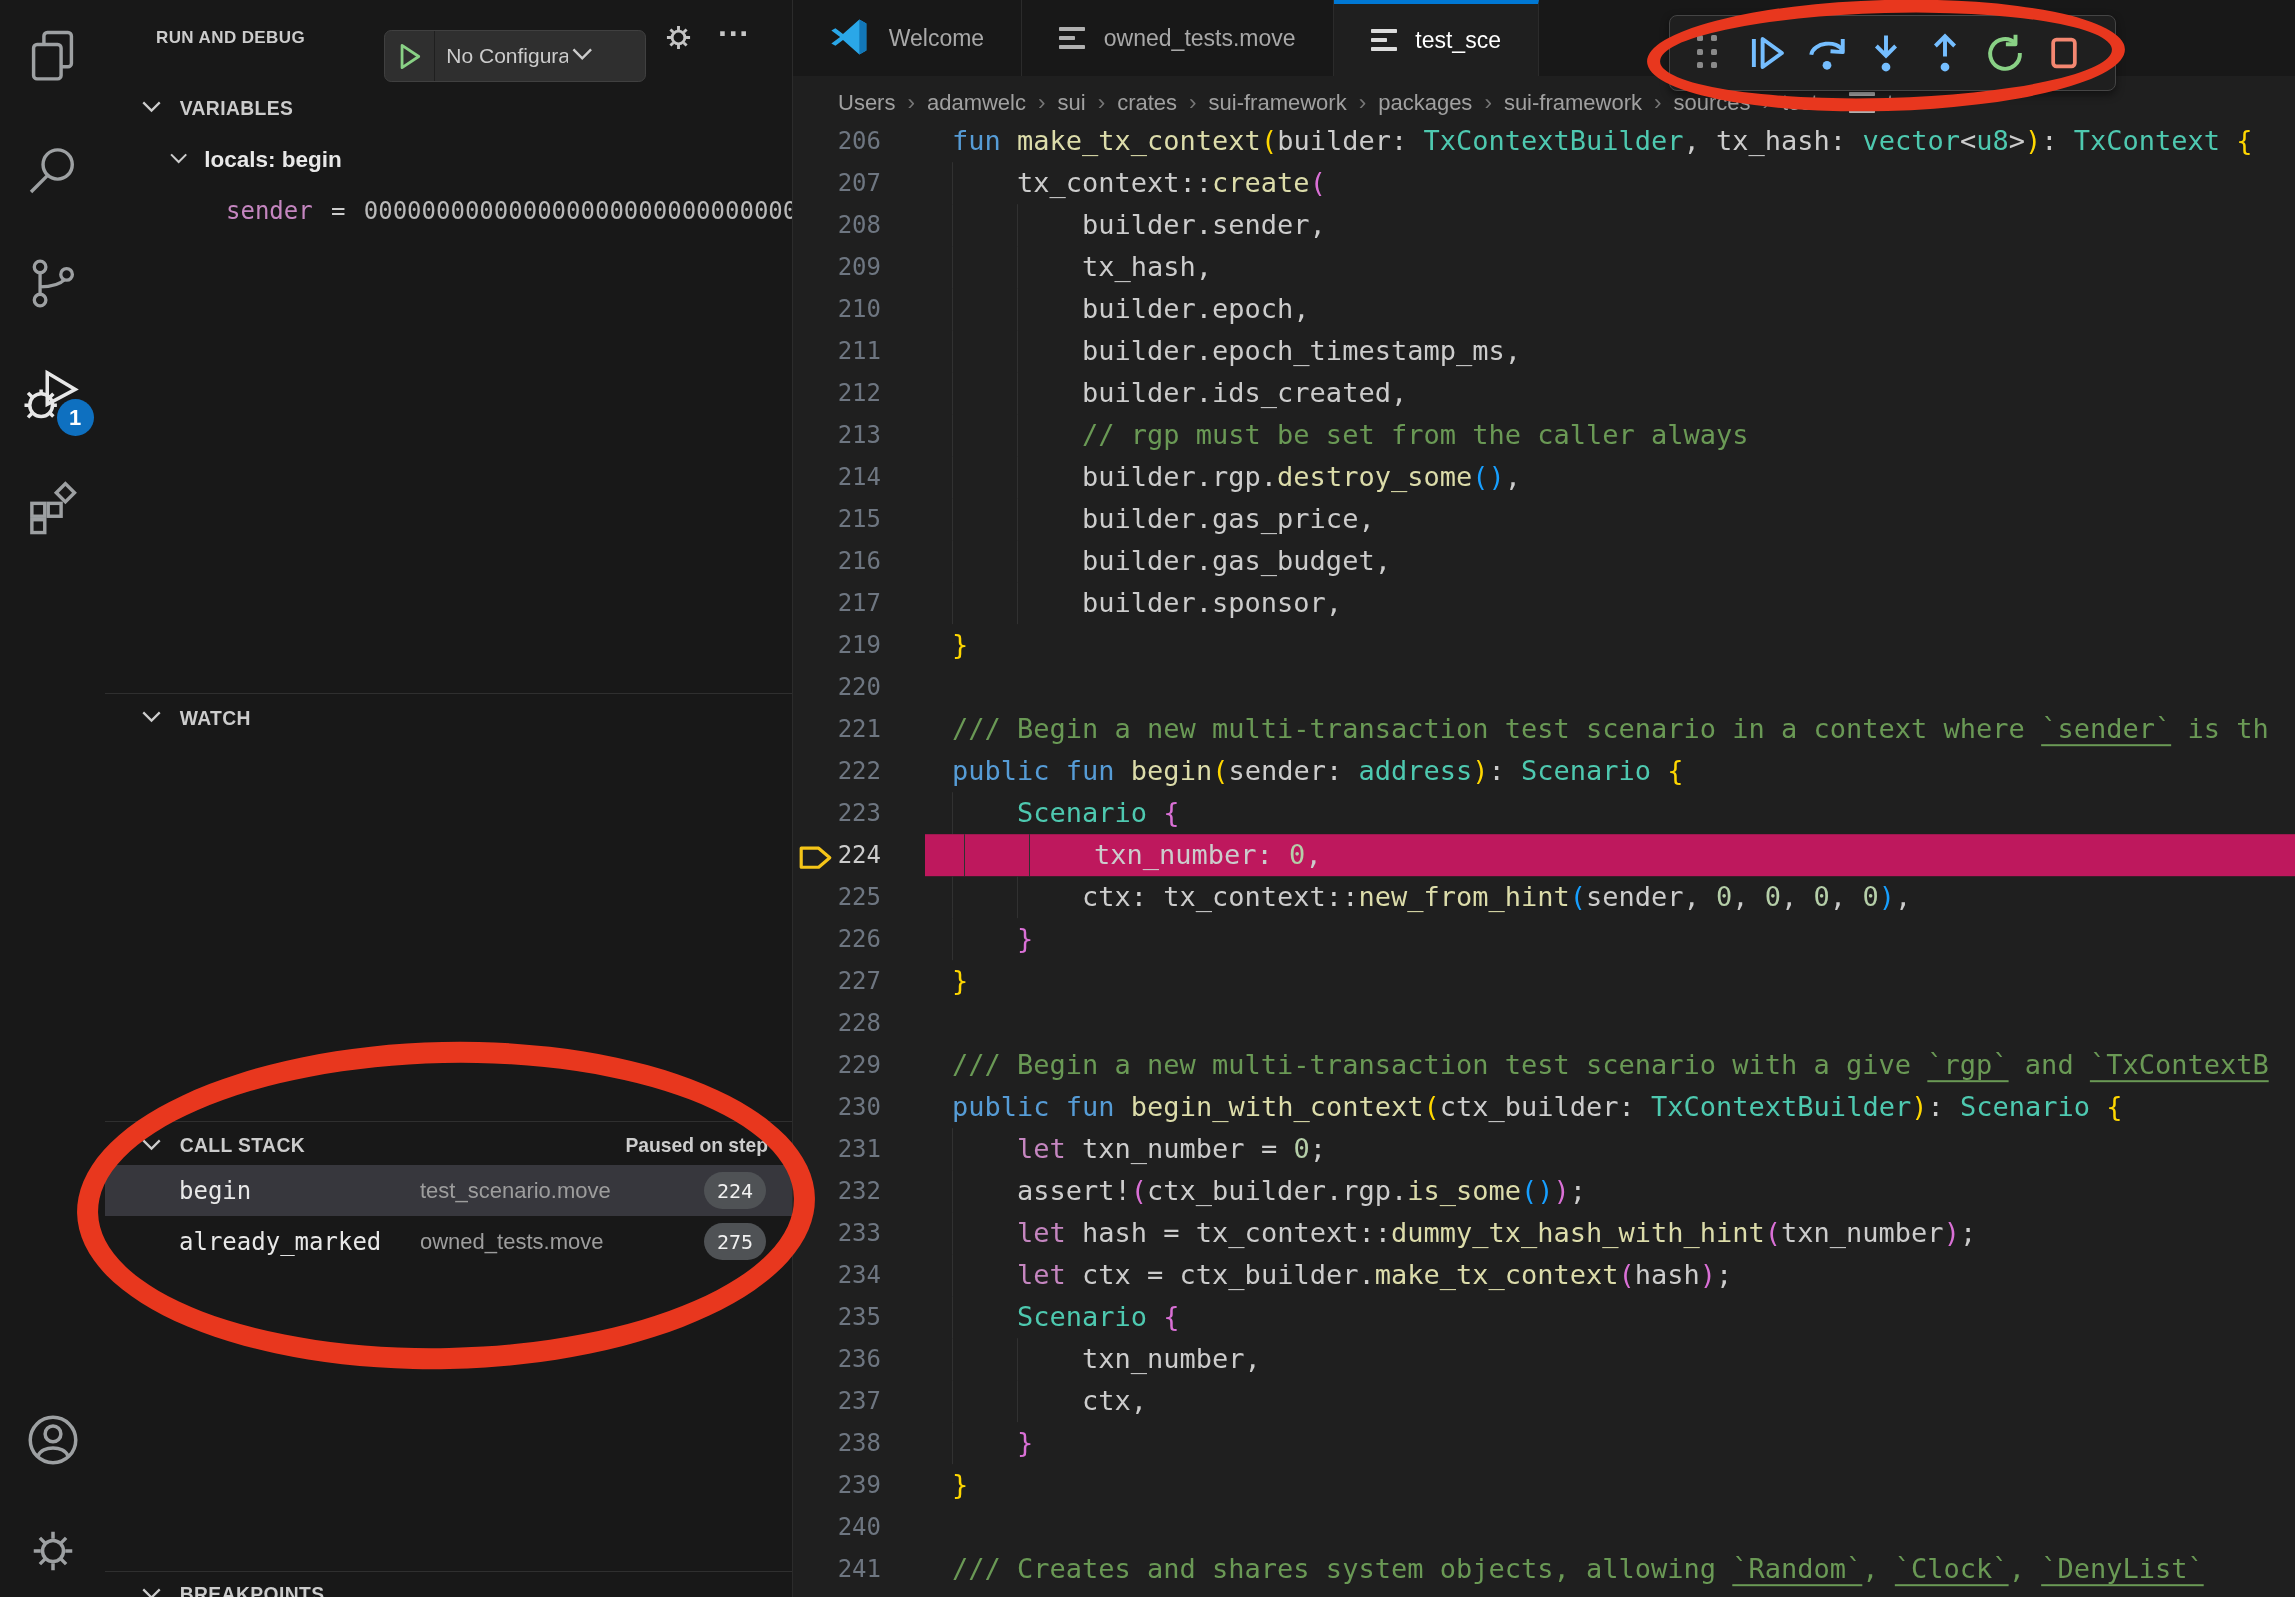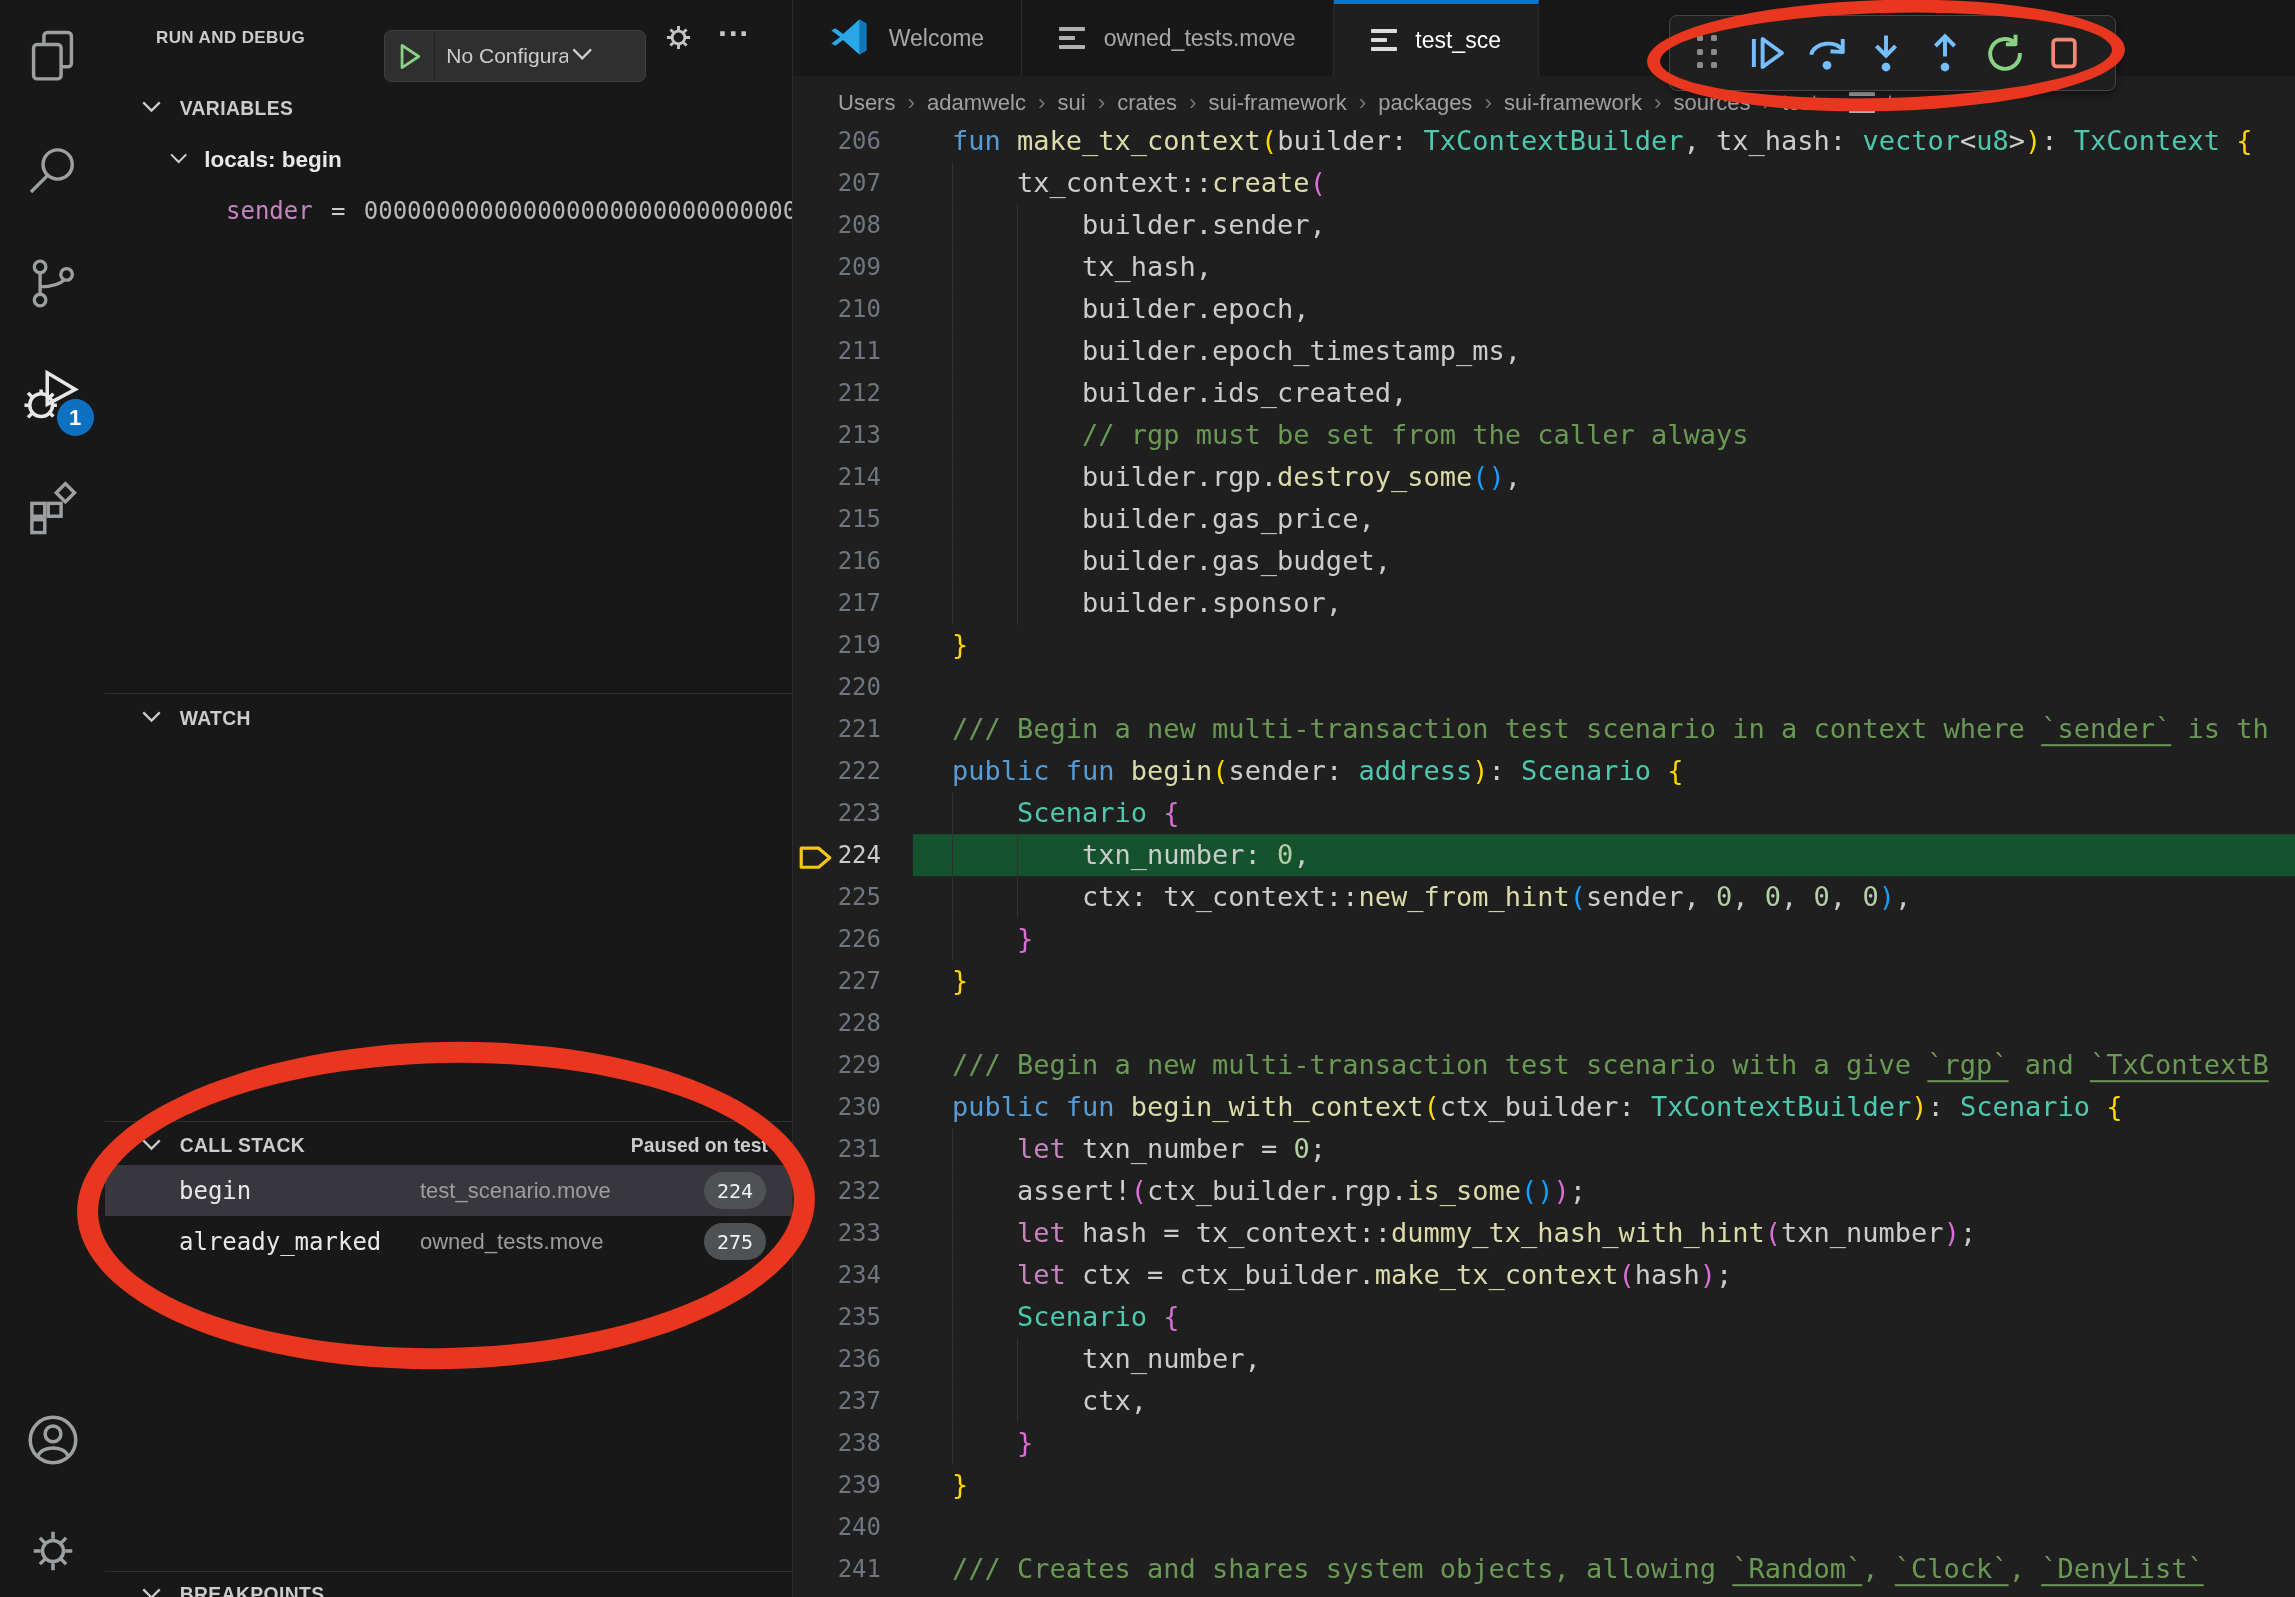--- a/index.html
+++ b/index.html
@@ -67,21 +67,21 @@
   #code { position:absolute; left:792px; top:129px; right:0; bottom:0; overflow:hidden;
     background:#1f1f1f; }
   #code-lines { position:relative; transform:translateY(-8.8px); }
   .cl { display:flex; height:42px; }
   .cl .gut { width:121px; position:relative; flex:none;
     font-family:"DejaVu Sans Mono", monospace; font-size:24px; line-height:42px;
     color:#6e7681; text-align:right; padding-right:32px; }
   .cl.cur .gut { color:#cccccc; }
   .cl .cc { flex:1; position:relative; font-family:"DejaVu Sans Mono", monospace;
     font-size:27px; line-height:42px; padding-left:39px; white-space:pre; }
-  .cl.cur .cc { background:#14532d; }
+  .cl.cur .cc { background:#be185d;margin-left:12px; }
   .guide { position:absolute; top:0; bottom:0; width:0.8px; background:#313131; }
   .dbg-arrow { position:absolute; left:6.4px; top:8px; }
   .c-kw{color:#569CD6}.c-ct{color:#C586C0}.c-fn{color:#DCDCAA}.c-ty{color:#4EC9B0}
   .c-tx{color:#cccccc}.c-cm{color:#6A9955}.c-nm{color:#B5CEA8}
   .c-b1{color:#FFD700}.c-b2{color:#DA70D6}.c-b3{color:#179FFF}
   .c-cu{color:#6A9955; text-decoration:underline; text-underline-offset:5.6px; text-decoration-thickness:2.4px;}
   
   #dbg-toolbar { position:absolute; left:1669px; top:14.5px; width:447px; height:76px;
     background:#1f1f1f; border:0.8px solid #454545; border-radius:8px;
     box-shadow:0 3.2px 8px rgba(0,0,0,.45);
@@ -200,21 +200,21 @@
         </svg></span>
     <span class="lbl">WATCH</span>
   </div>
 
   <div class="sb-sep" style="top:1121px"></div>
   <div class="section-hdr" style="top:1126px; height:40px">
     <span class="chev"><svg width="21" height="13.7" viewBox="0 0 28 18" fill="none" stroke="#cccccc" stroke-width="3">
           <polyline points="3,3 14,14 25,3"></polyline>
         </svg></span>
     <span class="lbl">CALL STACK</span>
-    <span style="margin-left:auto; margin-right:24px; color:#cccccc; font-size:19.3px; font-weight:bold">Paused on test</span>
+    <span style="margin-left:auto; margin-right:24px; color:#cccccc; font-size:19.3px; font-weight:bold">Paused on step</span>
   </div>
   <div id="stack-rows">
       <div class="stack-row selected">
         <span class="stack-fn">begin</span>
         <span class="stack-file">test_scenario.move</span>
         <span class="stack-badge">224</span>
       </div>
       <div class="stack-row">
         <span class="stack-fn">already_marked</span>
         <span class="stack-file">owned_tests.move</span>

